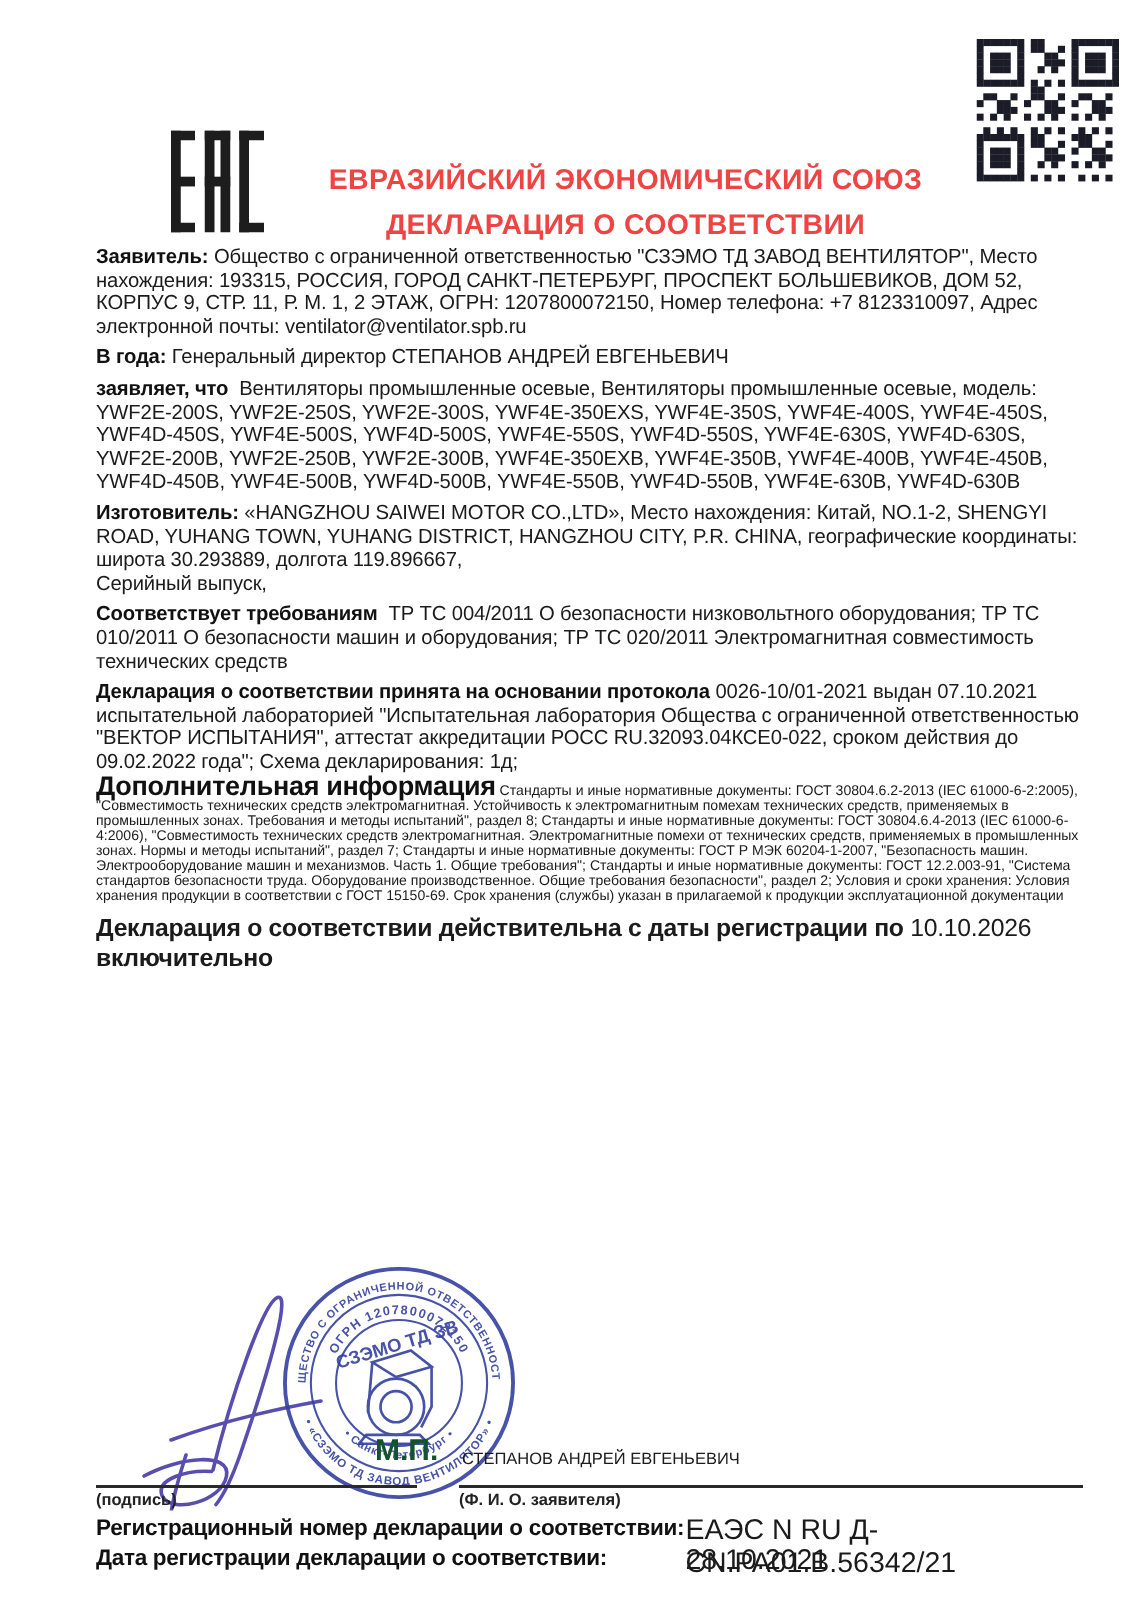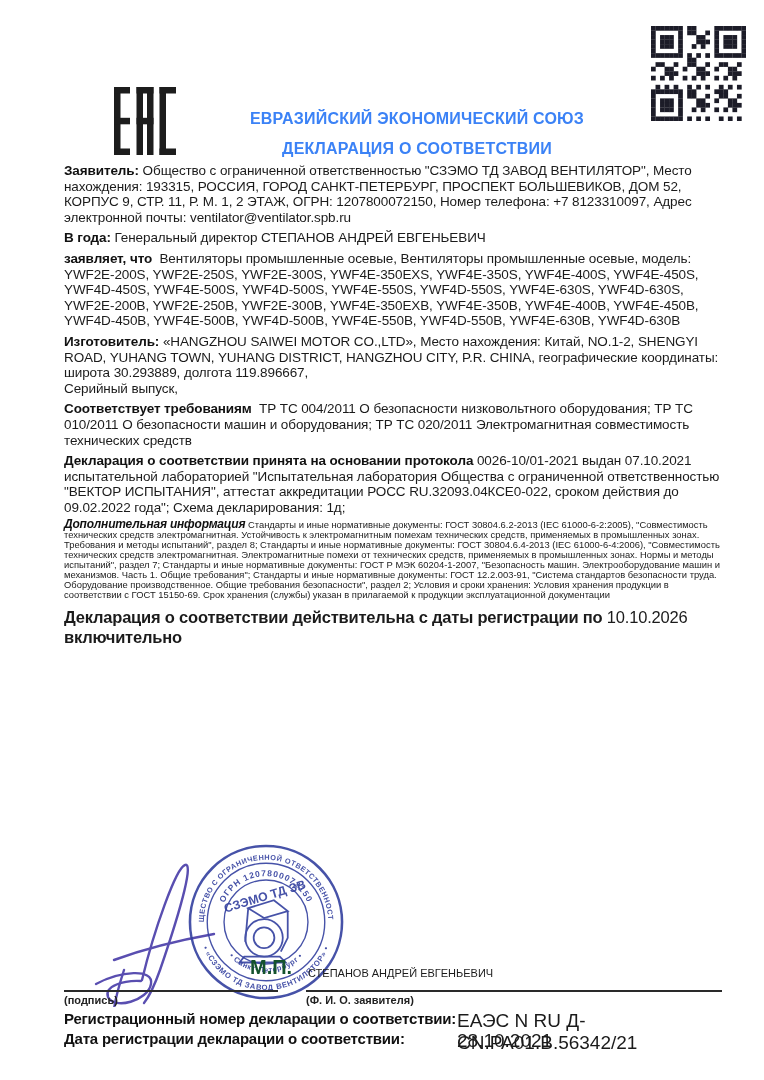--- a/index.html
+++ b/index.html
@@ -3,28 +3,28 @@
 <meta charset="utf-8">
 <style>
   html,body{margin:0;padding:0;background:#fff;}
   #page{
     position:relative;width:764px;height:1080px;background:#ffffff;
     font-family:"Liberation Sans", sans-serif;color:#1b1b1b;overflow:hidden;
     outline:1px solid #dcdcdc;
   }
   .abs{position:absolute;}
   
-  .title-line{left:70px;right:0;text-align:center;font-weight:bold;font-size:16px;letter-spacing:.2px;color:#3b82f6;}
+  .title-line{left:70px;right:0;text-align:center;font-weight:bold;font-size:19px;letter-spacing:.2px;color:#ef4444;}
   
   #content{position:absolute;left:64px;top:163px;width:659px;font-size:13.5px;line-height:15.6px;letter-spacing:-0.1px;color:#1b1b1b;}
   .para{margin:0 0 5px 0;}
   .para.tight{margin:0;}
   b.lbl{color:#111;margin-top:22px;}
   .small-text{font-size:9.4px;line-height:9.9px;letter-spacing:0;}
-  .big-lbl{font-size:12px;letter-spacing:-0.2px;font-style:italic;}
+  .big-lbl{font-size:18px;letter-spacing:-0.2px;}
   .validity{font-size:16.5px;line-height:20px;font-weight:bold;margin-top:7px;letter-spacing:-0.2px;}
   .validity .date{font-weight:normal;}
   
   .hr{position:absolute;border-top:2px solid #2a2a2a;height:0;}
   .caption{position:absolute;font-size:11px;font-weight:bold;text-align:left;color:#222;}
   .fio{position:absolute;font-size:11px;color:#1b1b1b;}
   .mp{position:absolute;font-size:20px;font-weight:bold;color:#14532d;}
   .reg-label{position:absolute;left:64px;font-size:15px;font-weight:bold;color:#111;letter-spacing:-0.2px;}
   .reg-value{position:absolute;left:457px;font-size:19px;color:#1b1b1b;}
   svg{display:block;}

